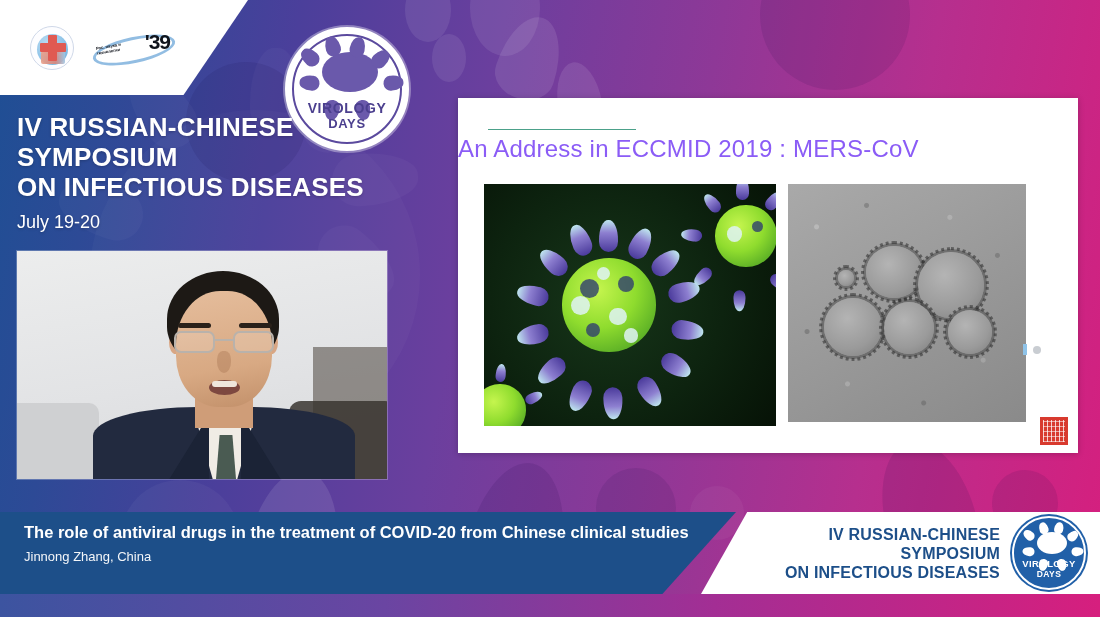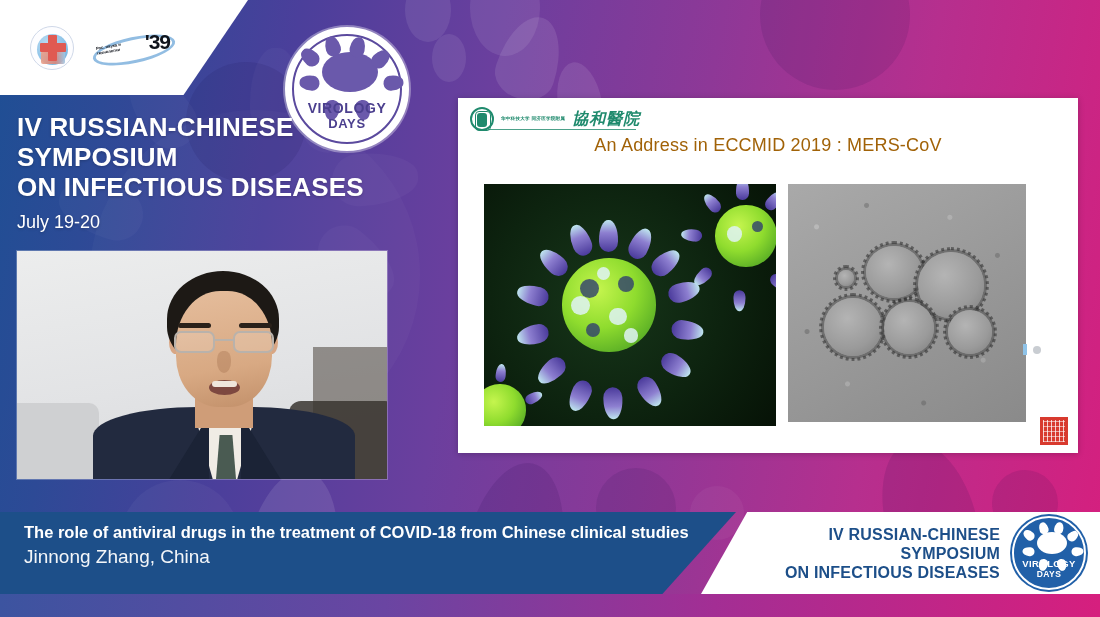--- a/index.html
+++ b/index.html
@@ -189,22 +189,22 @@
     font-family:"DejaVu Sans",sans-serif;
   }
   .sl-cn-big{
     font-size:16px;color:#1f8a6d;font-weight:bold;font-style:italic;letter-spacing:1px;
     font-family:"DejaVu Sans",sans-serif;
   }
   .sl-underline{
     position:absolute;left:30px;top:31px;width:148px;height:1px;background:#1f8a6d;opacity:.8;
   }
   .slide-title{
-    position:absolute;left:0;right:0;top:37px;text-align:center;
-    color:#a16207;font-size:18px;font-weight:normal;letter-spacing:.2px;
+    position:absolute;left:0;right:0;top:37px;text-align:left;
+    color:#8b5cf6;font-size:24px;font-weight:normal;letter-spacing:.2px;
     font-family:"Liberation Sans",sans-serif;
   }
   .img-left{
     position:absolute;left:26px;top:86px;width:292px;height:242px;overflow:hidden;
     background:#0a1c0a;
   }
   .img-right{
     position:absolute;left:330px;top:86px;width:238px;height:238px;overflow:hidden;
     background:#8d8d8d;
   }
@@ -266,21 +266,21 @@
   
   .caption{
     position:absolute;left:0;bottom:23px;width:736px;height:82px;background:#1d4f89;
     clip-path:polygon(0 0,100% 0,90% 100%,0 100%);
     padding:10px 0 0 24px;color:#ffffff;
   }
   .caption .ct{
     font-size:16.5px;font-weight:bold;line-height:21px;max-width:668px;
   }
   .caption .cs{
-    margin-top:5px;font-size:19px;font-weight:normal;line-height:17px;opacity:.95;
+    margin-top:5px;font-size:13px;font-weight:normal;line-height:17px;opacity:.95;
   }
   .brandbar{
     position:absolute;right:0;bottom:23px;width:420px;height:82px;background:#ffffff;
     clip-path:polygon(16% 0,100% 0,100% 100%,5% 100%);
     display:flex;align-items:center;justify-content:flex-end;gap:12px;padding-right:14px;
   }
   .brandtxt{
     text-align:right;color:#1d4f89;font-weight:bold;font-size:16px;line-height:19px;
     text-transform:uppercase;letter-spacing:.2px;
   }
@@ -396,26 +396,20 @@
     <div class="glasses">
       <div class="gl a"></div>
         <div class="gl b"></div>
         <div class="gbridge"></div>
     </div>
     <div class="nose"></div>
     <div class="mouth"></div>
   </div>
 
   <div class="slide">
-    <div class="slide-logo">
-      <div class="sl-seal"></div>
-      <div class="sl-cn-small">华中科技大学
-同济医学院附属</div>
-      <div class="sl-cn-big">協和醫院</div>
-    </div>
     <div class="sl-underline"></div>
 
     <div class="slide-title">An Address in ECCMID 2019 : MERS-CoV</div>
 
     <div class="img-left">
       <div class="cvbg"></div>
       <div class="cv1">
         <div class="cv-sp" style="left:43%;top:-8%;transform:rotate(0deg);"></div>
         <div class="cv-sp" style="left:60%;top:-4%;transform:rotate(26deg);"></div>
         <div class="cv-sp" style="left:74%;top:6%;transform:rotate(50deg);"></div>
@@ -473,21 +467,21 @@
     <div class="slide-mark">
       <div class="bar"></div>
         <div class="dot"></div>
     </div>
     <div class="slide-seal">
       <div class="g"></div>
     </div>
   </div>
 
   <div class="caption">
-    <div class="ct">The role of antiviral drugs in the treatment of COVID-18 from Chinese clinical studies</div>
+    <div class="ct">The role of antiviral drugs in the treatment of COVID-20 from Chinese clinical studies</div>
     <div class="cs">Jinnong Zhang, China</div>
   </div>
 
   <div class="brandbar">
     <div class="brandtxt">
       <div>IV RUSSIAN-CHINESE</div>
       <div>SYMPOSIUM</div>
       <div>ON INFECTIOUS DISEASES</div>
     </div>
     <div class="vd-badge2">

